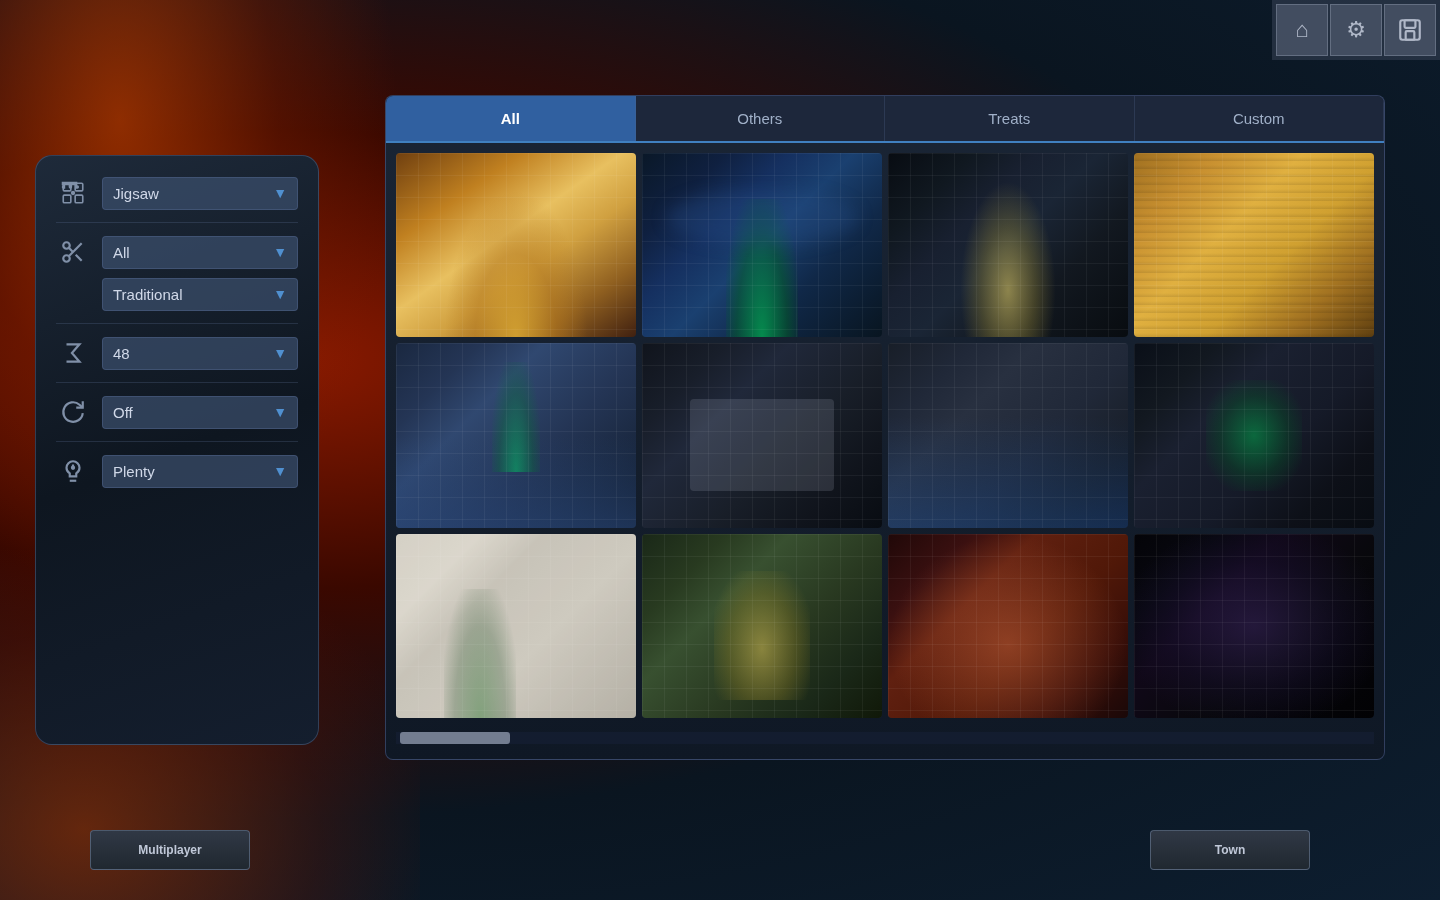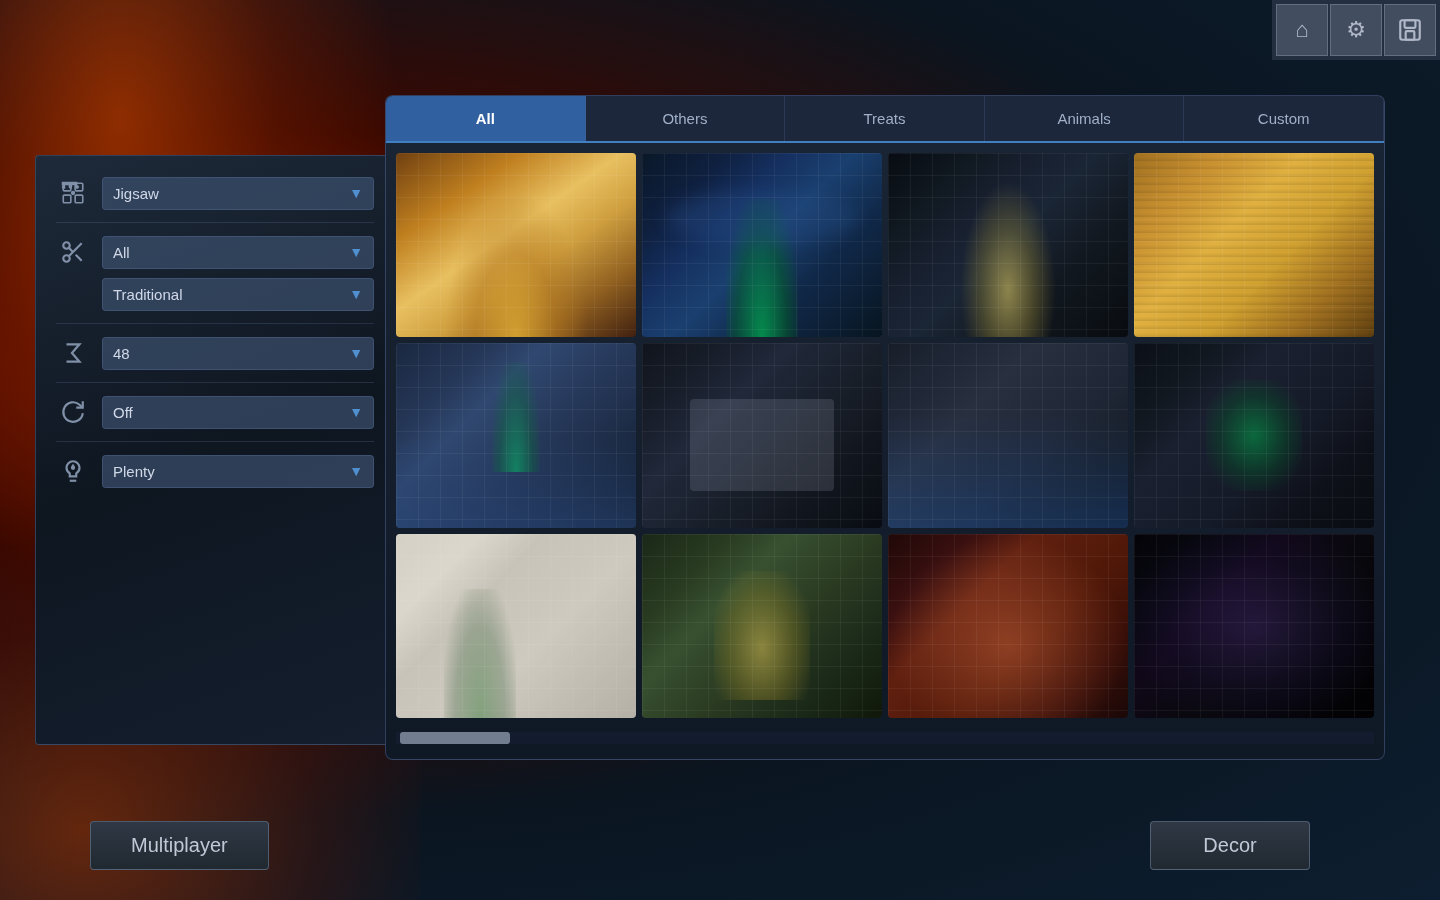--- a/index.html
+++ b/index.html
@@ -51,24 +51,24 @@
       display: flex; align-items: center; justify-content: center;
       cursor: pointer;
       font-size: 22px;
       color: #b0b8c8;
     }
 
     
     .left-panel {
       position: absolute;
       left: 35px; top: 155px;
-      width: 360px; height: 590px;
+      width: 284px; height: 590px;
       background: linear-gradient(160deg, #1e2a3a 0%, #0e1620 50%, #141e2e 100%);
       border: 1px solid rgba(100,120,160,0.4);
-      border-radius: 4px;
+      border-radius: 17px;
       z-index: 5;
       padding: 20px 20px;
     }
 
     .panel-row {
       display: flex;
       align-items: center;
       margin-bottom: 8px;
       gap: 12px;
     }
@@ -199,25 +199,26 @@
       display: flex;
       justify-content: space-between;
       padding: 0 130px 0 90px;
       z-index: 5;
     }
     .btn-main {
       background: linear-gradient(180deg, #303845 0%, #202830 100%);
       border: 1px solid rgba(120,140,170,0.5);
       border-radius: 4px;
       color: #c0c8d8;
-      font-size: 20px;
+      font-size: 12px;
       padding: 12px 40px;
       cursor: pointer;
       min-width: 160px;
       text-align: center;
+      font-weight: bold;
     }
   </style>
 </head>
 <body>
 
 <div class="bg"></div>
 <div class="bg-leaves"></div>
 <div class="bg-leaves2"></div>
 
 <div class="top-toolbar">
@@ -331,23 +332,20 @@
     <div class="tab active">
       <span>All</span>
     </div>
     <div class="tab">
       <span>Others</span>
     </div>
     <div class="tab">
       <span>Treats</span>
     </div>
     <div class="tab">
-      <span>Animals</span>
-    </div>
-    <div class="tab">
       <span>Custom</span>
     </div>
   </div>
 
   <div class="puzzle-grid">
 
     <div class="puzzle-thumb">
       <div class="puzzle-img img-p1" style="background: linear-gradient(145deg, #704010 0%, #c08020 25%, #e8c060 45%, #d0a040 60%, #906020 80%, #402010 100%);">
         <div style="position:absolute;bottom:0;left:20%;width:60%;height:80%;background:radial-gradient(ellipse at 50% 100%,rgba(220,170,50,0.8) 0%,rgba(180,120,30,0.5) 40%,transparent 70%);"></div>
       </div>
@@ -416,14 +414,14 @@
   </div>
 
   <div class="scroll-bar">
     <div class="scroll-thumb"></div>
   </div>
 
 </div>
 
 <div class="bottom-buttons">
   <button class="btn-main">Multiplayer</button>
-  <button class="btn-main">Decor</button>
+  <button class="btn-main">Town</button>
 </div>
 
 </body></html>

